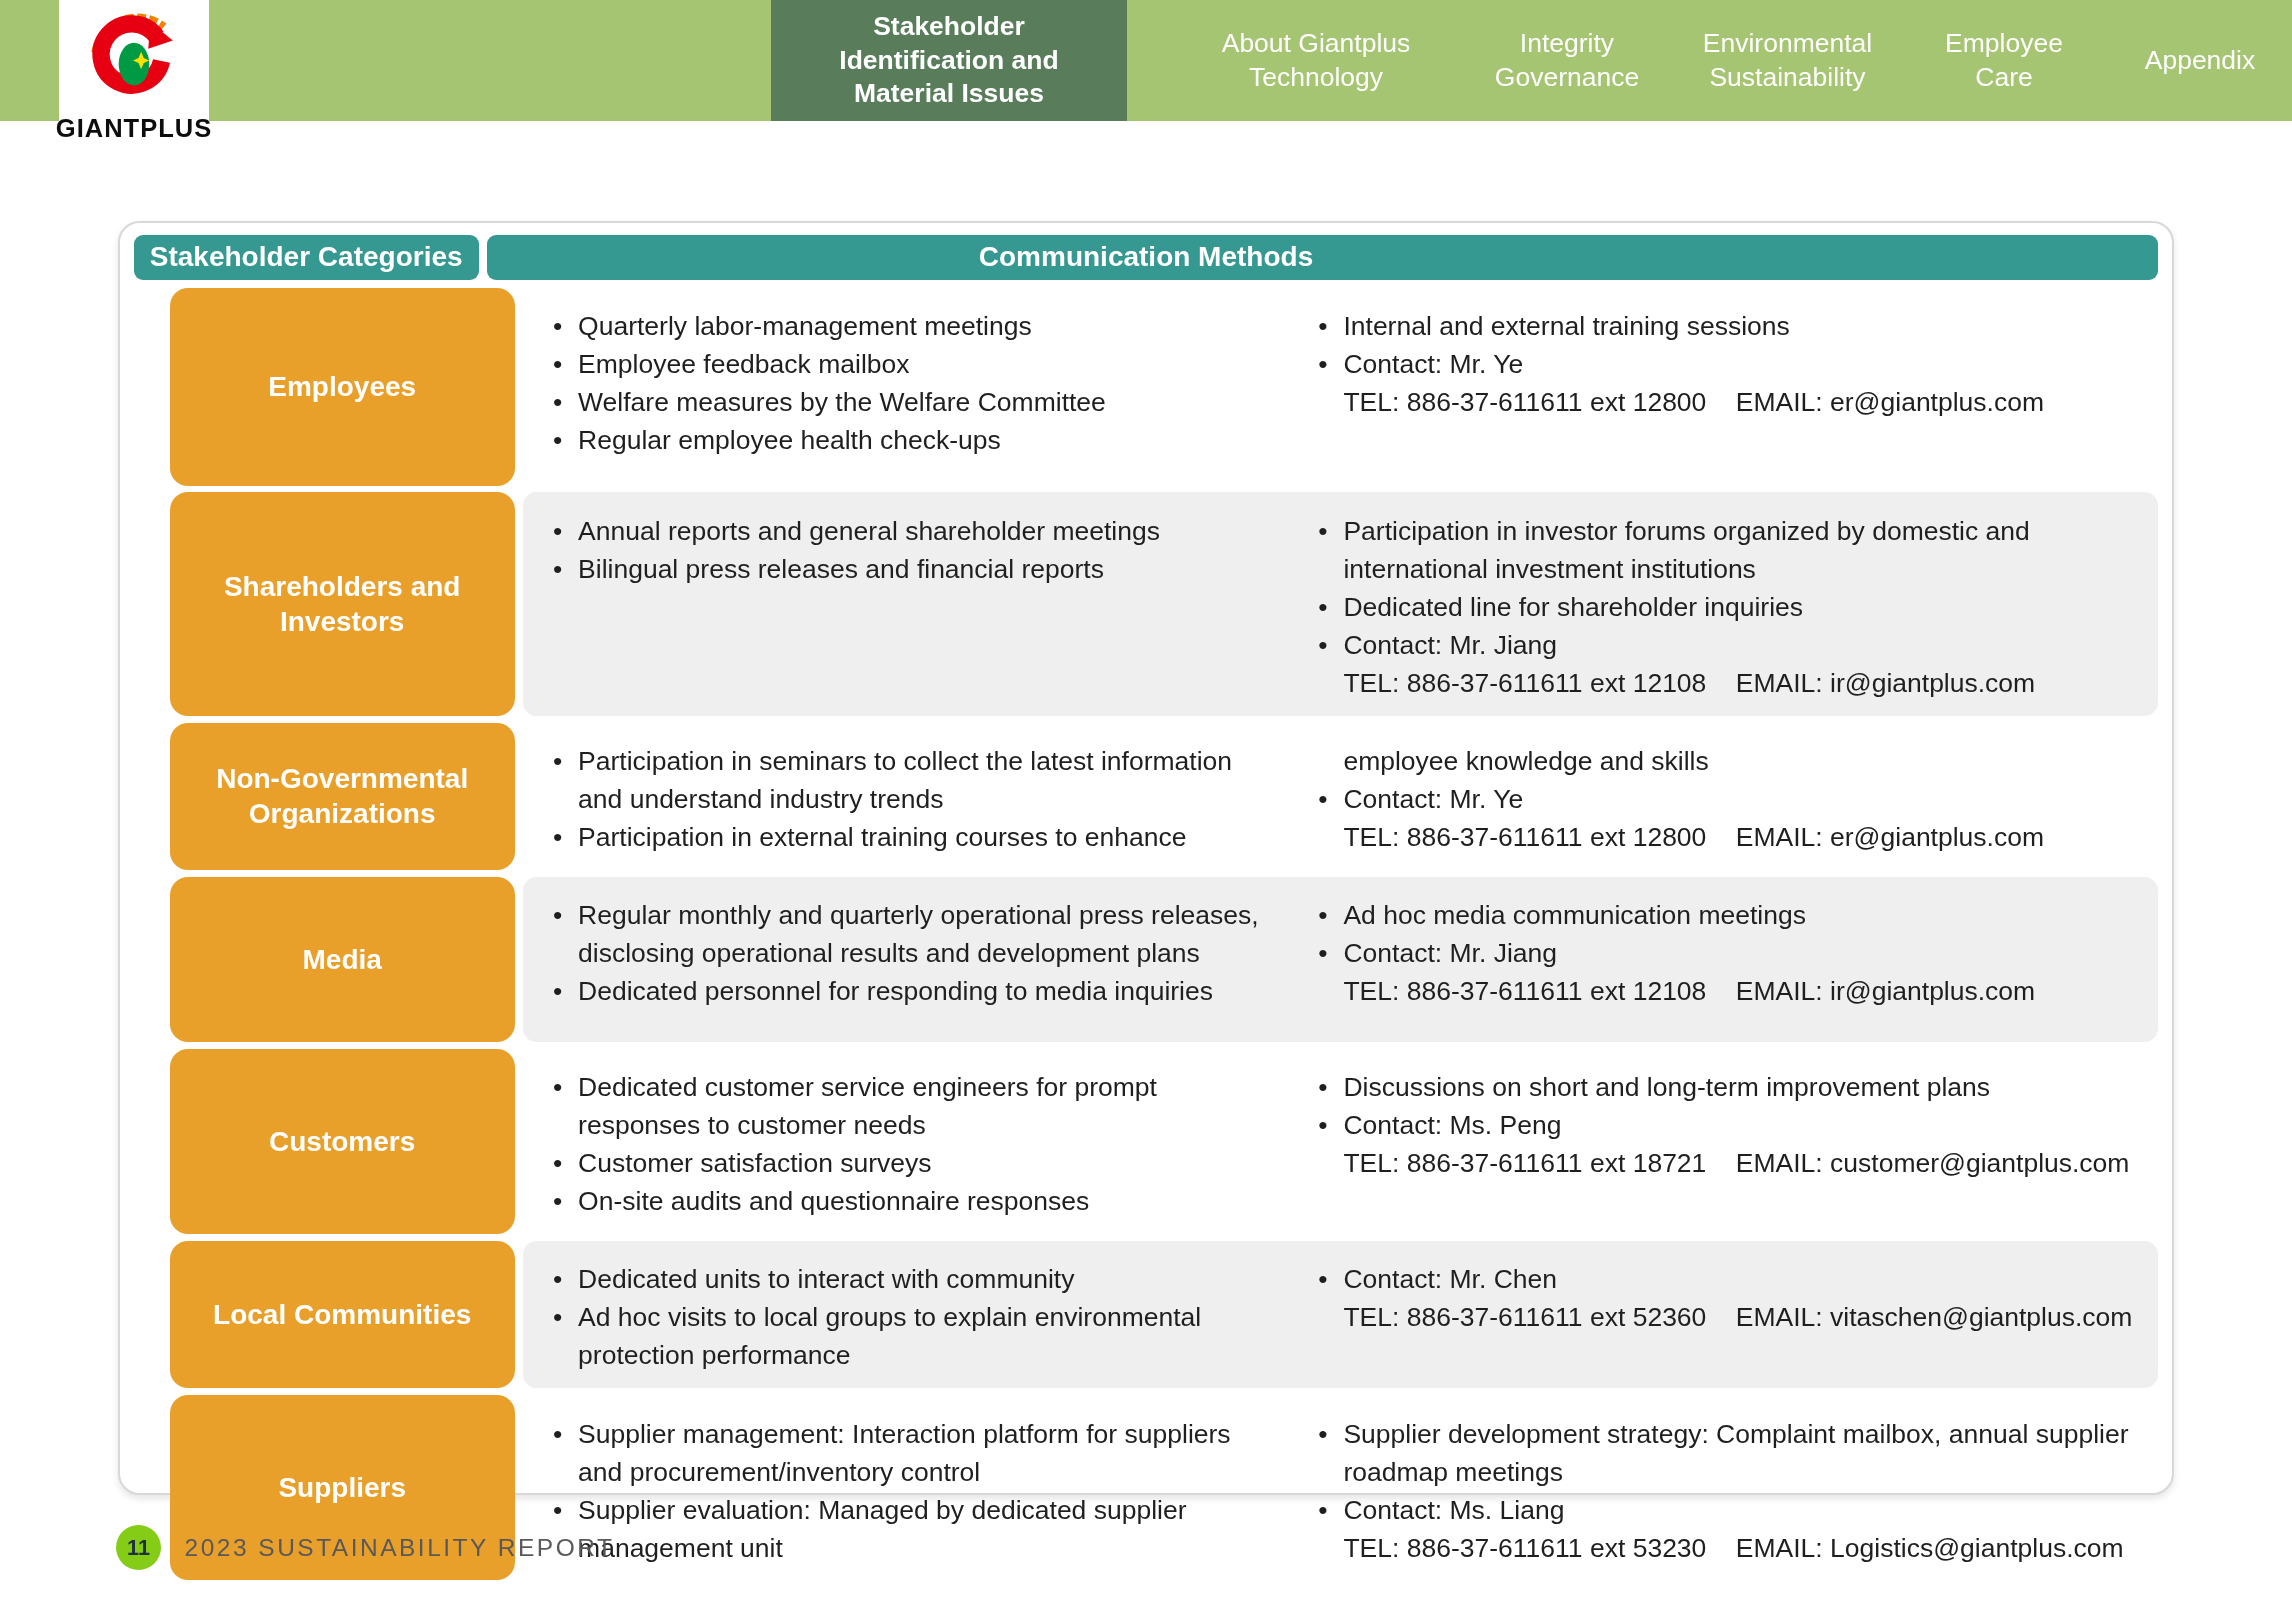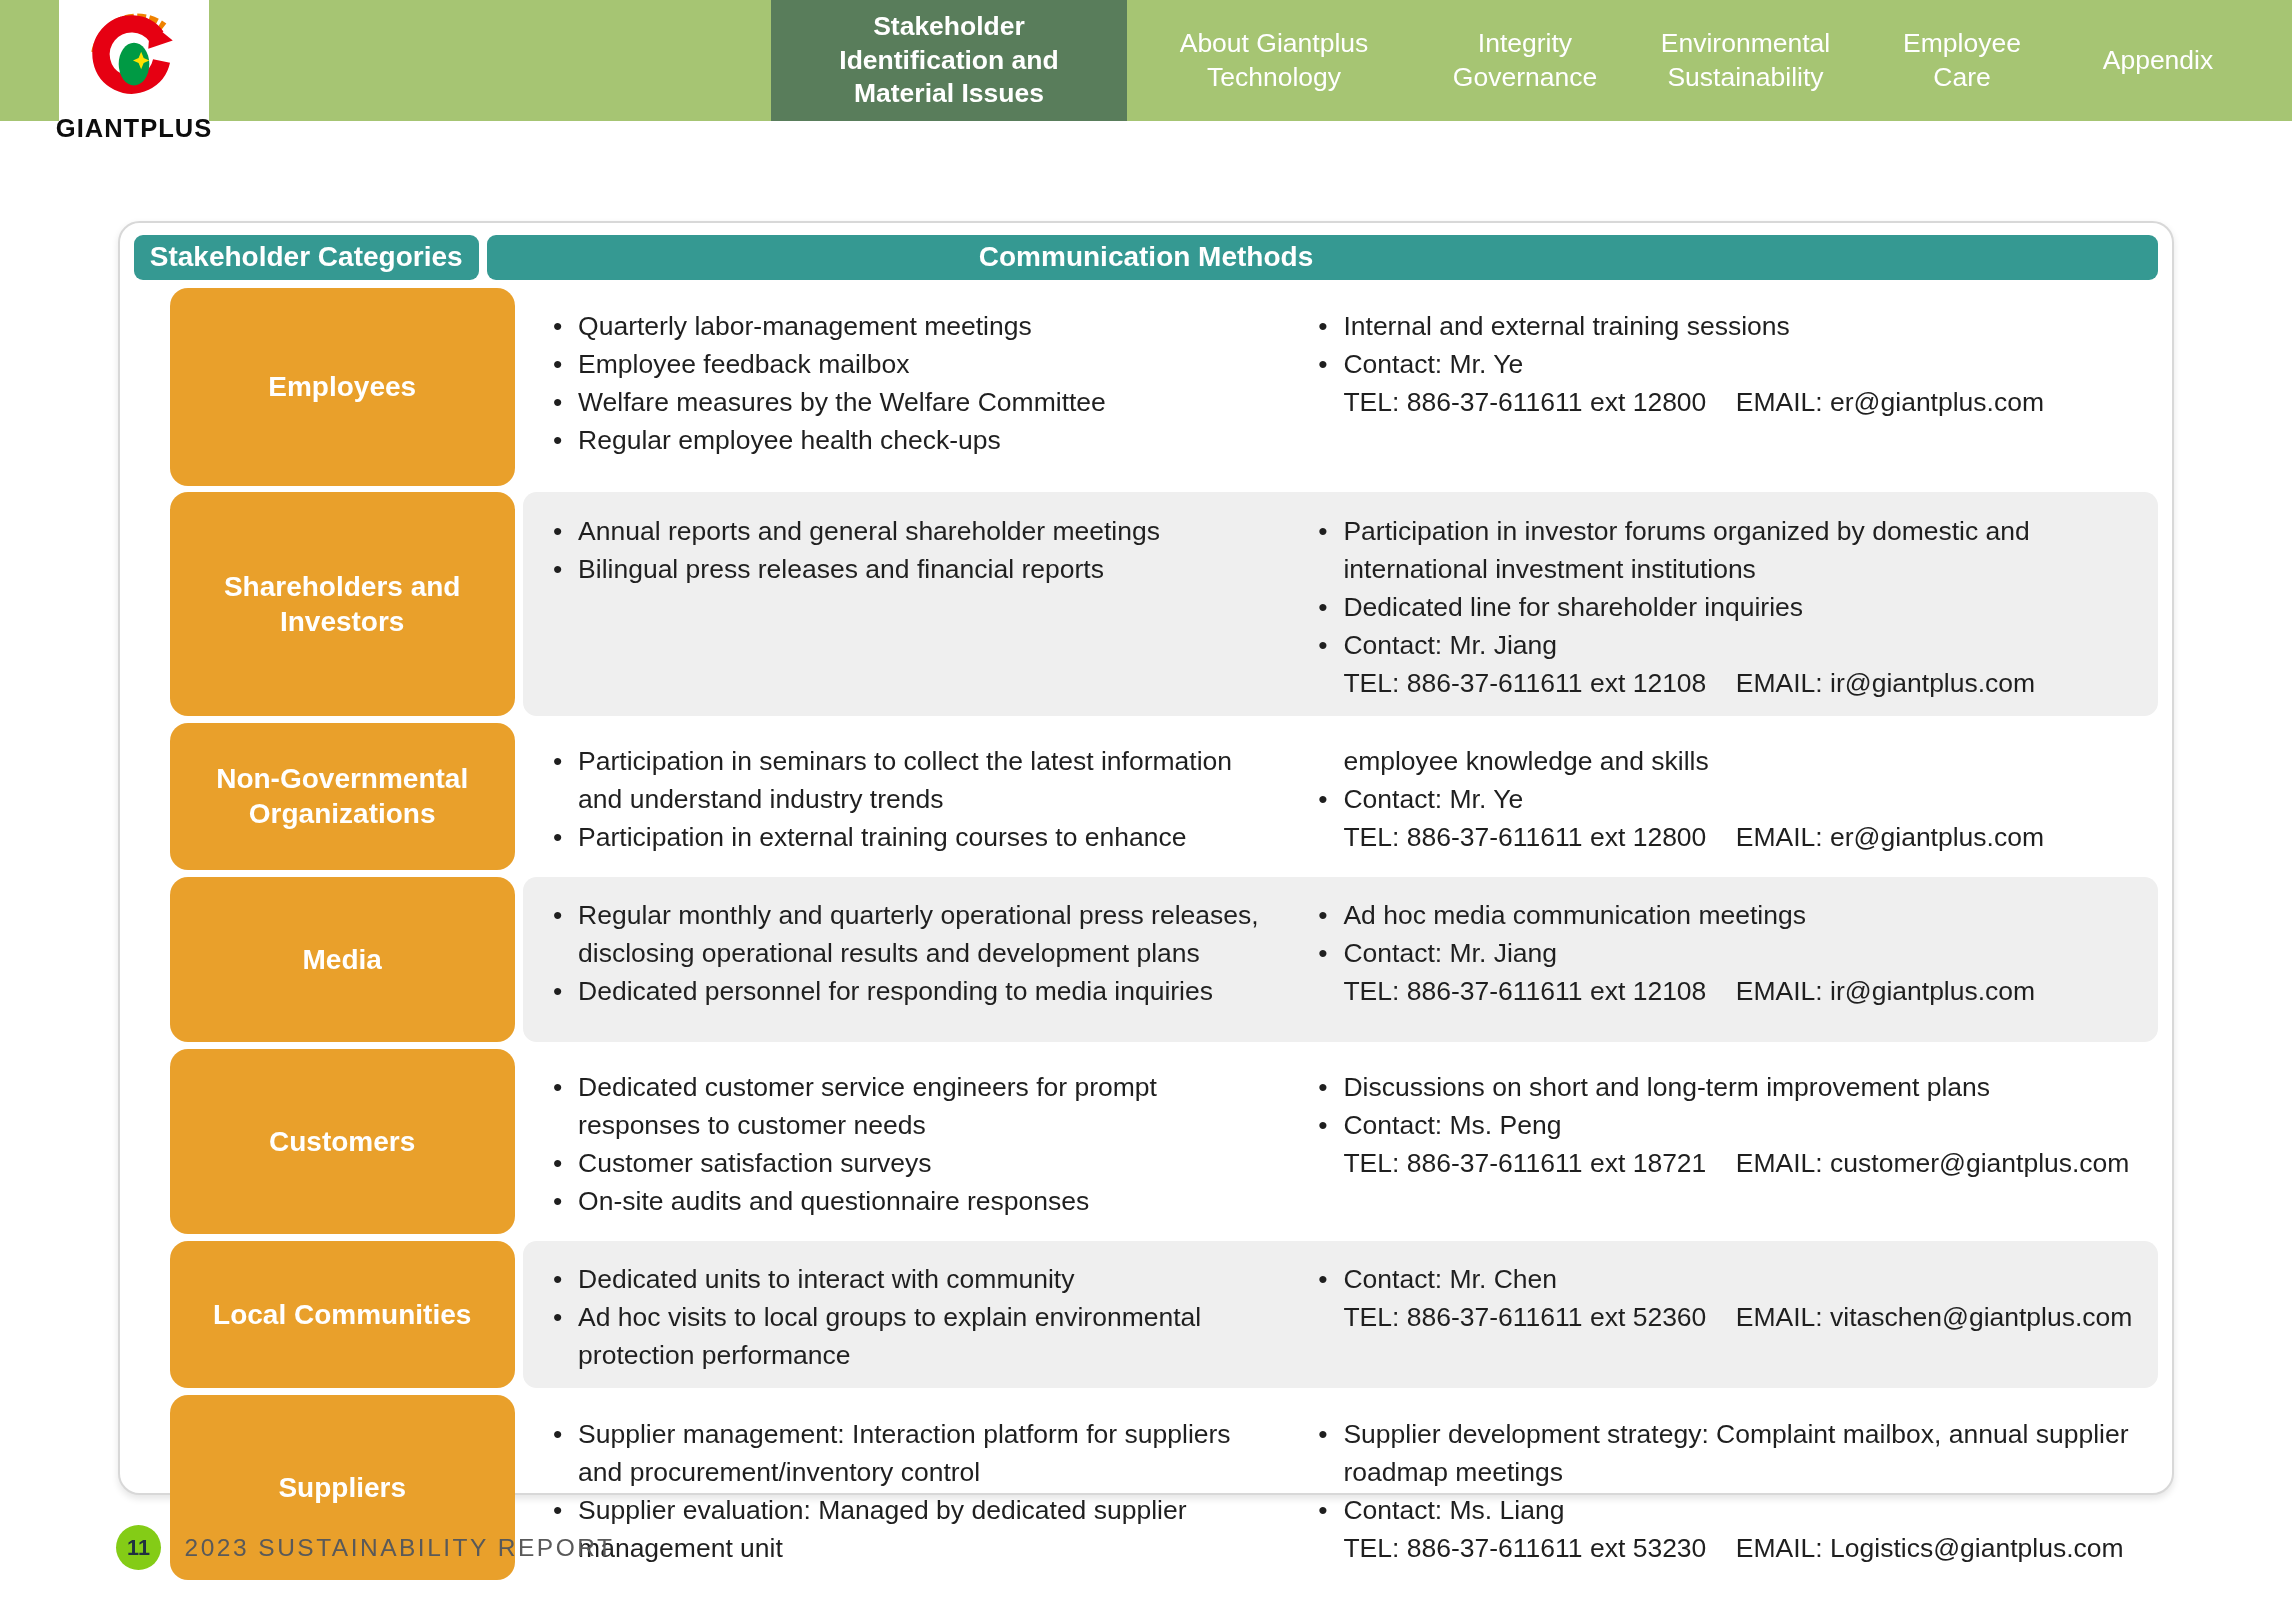--- a/index.html
+++ b/index.html
@@ -7,21 +7,21 @@
 
   
   .topbar{position:absolute;left:0;top:0;width:2293px;height:121px;background:#a6c573;}
   .logo-box{position:absolute;left:59px;top:0;width:150px;height:165px;background:#ffffff;display:flex;flex-direction:column;align-items:center;z-index:2;}
   .logo-box svg{width:102px;height:102px;margin-top:9.8px;}
   .logo-text{font-size:25.5px;font-weight:bold;letter-spacing:1px;color:#0d0d0d;margin-top:2px;}
   .tabs{position:absolute;left:771px;top:0;height:121px;display:flex;}
   .tab{display:flex;align-items:center;justify-content:center;text-align:center;color:#ffffff;font-size:26.5px;line-height:1.28;padding:0 19.6px;box-sizing:border-box;cursor:pointer;}
   .tab.active{background:#597d5b;}
   .tab:nth-child(1){width:356px;font-weight:bold;}
-  .tab:nth-child(2){width:294px;}
+  .tab:nth-child(2){width:294px;margin-left:42px;}
   .tab:nth-child(3){width:208px;}
   .tab:nth-child(4){width:233px;}
   .tab:nth-child(5){width:200px;}
   .tab:nth-child(6){width:192px;}
 
   
   .card{position:absolute;left:118px;top:221px;width:2056px;height:1274px;background:#ffffff;border:2px solid #d8d8d8;border-radius:21.6px;box-shadow:0 3.9px 7.8px rgba(0,0,0,0.10);padding:11.8px 13.7px;box-sizing:border-box;}
   .thead{position:relative;display:flex;gap:8.8px;margin-bottom:7.8px;}
   .th{background:#359992;border-radius:9px;height:45px;display:flex;align-items:center;justify-content:center;color:#ffffff;font-weight:bold;font-size:28px;}
   .th.cat{flex:0 0 345px;}

